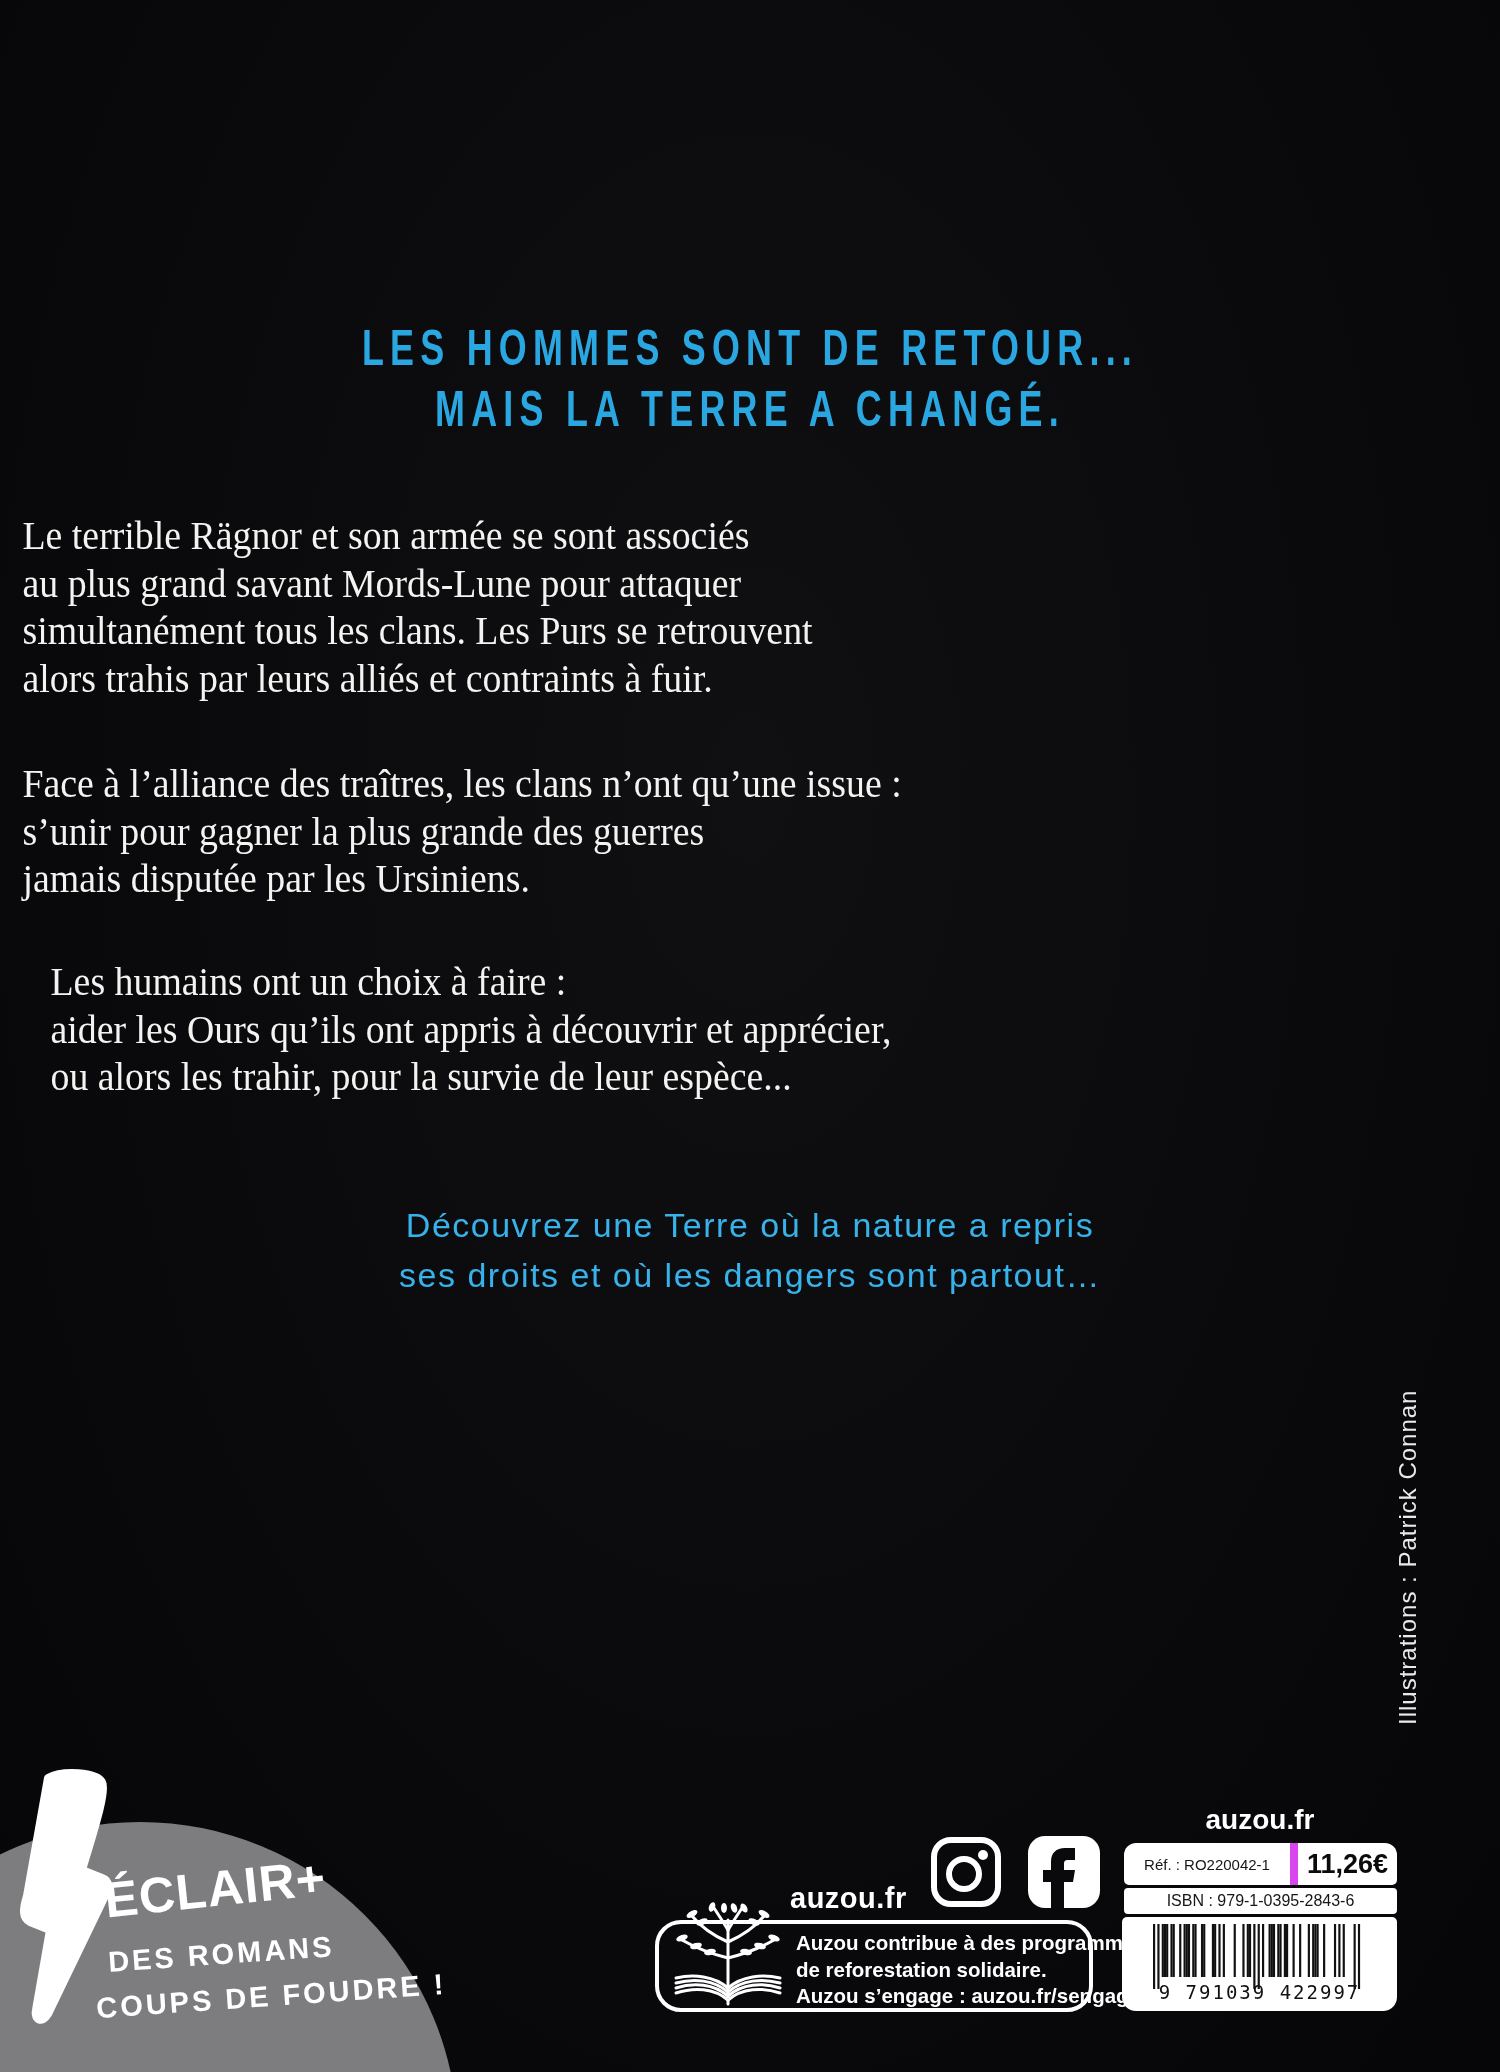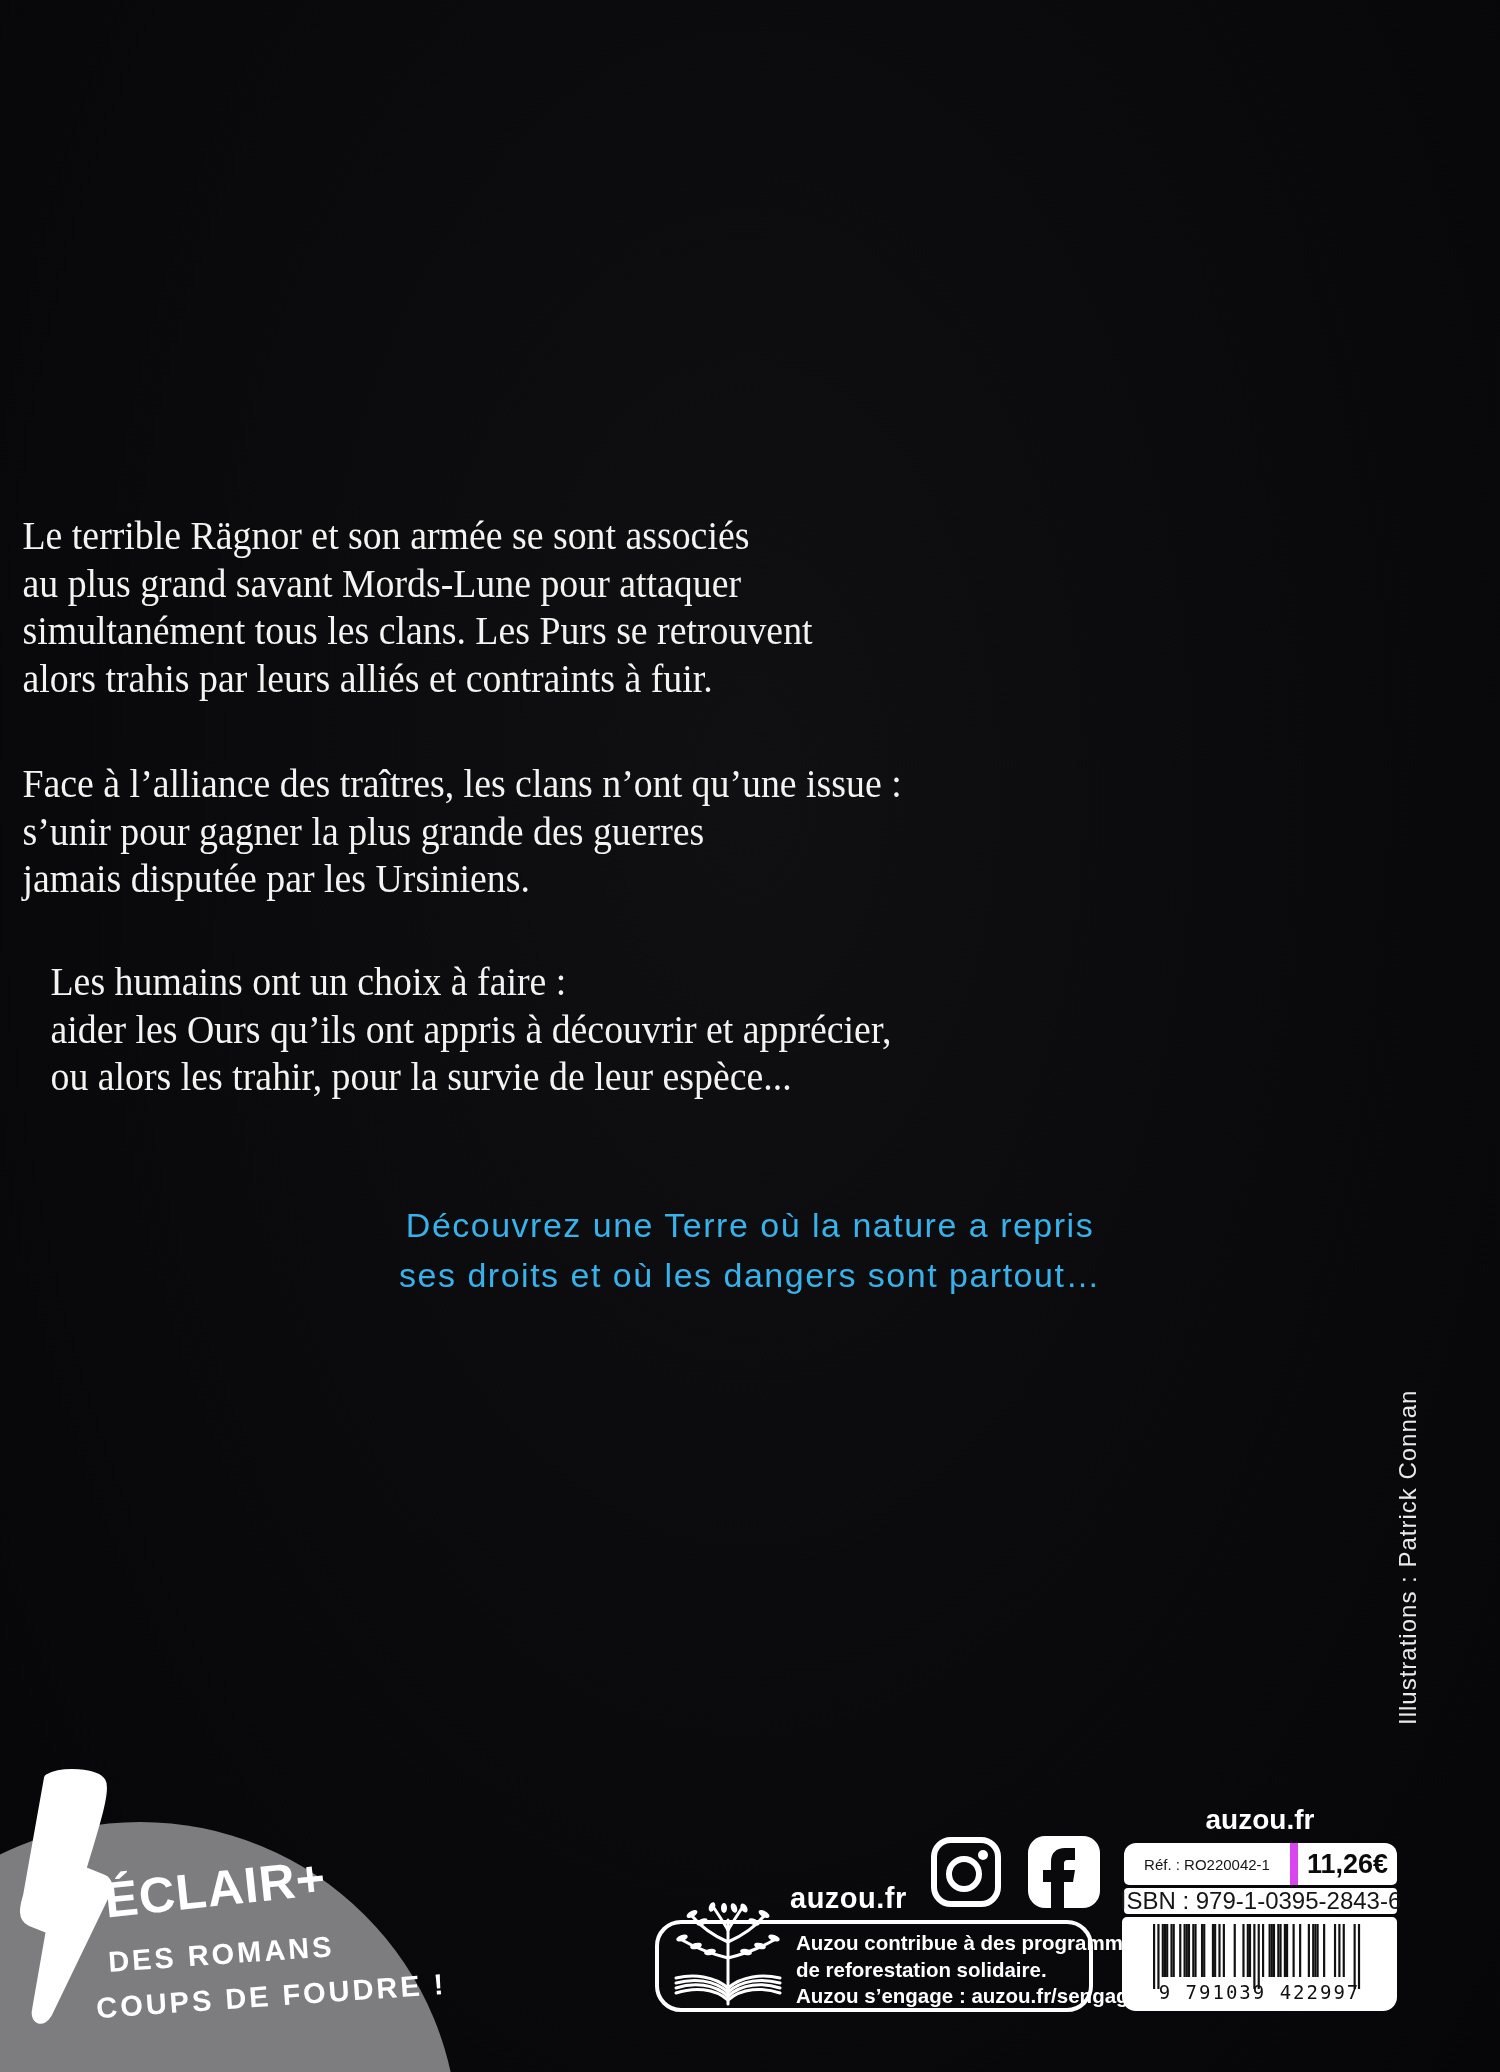--- a/index.html
+++ b/index.html
@@ -54,31 +54,35 @@
   .site-right{position:absolute;left:1190px;top:1804px;width:140px;text-align:center;
     color:#fff;font-weight:bold;font-size:28px;}
   .ref-row{position:absolute;left:1124px;top:1843px;width:273px;height:42px;
     background:#fff;border-radius:12px 12px 5px 5px;display:flex;overflow:hidden;}
   .ref-cell{width:174px;display:flex;align-items:center;justify-content:center;
     color:#161616;font-size:15px;border-right:8px solid #d946ef;box-sizing:border-box;white-space:nowrap;}
   .price-cell{flex:1;display:flex;align-items:center;justify-content:center;
     color:#0b0b0b;font-size:27px;font-weight:bold;white-space:nowrap;}
   .isbn-row{position:absolute;left:1124px;top:1888px;width:273px;height:26px;
     background:#fff;border-radius:4px;display:flex;align-items:center;justify-content:center;
-    color:#161616;font-size:24px;white-space:nowrap;}
+    color:#161616;font-size:16px;white-space:nowrap;}
   .barcode-box{position:absolute;left:1122px;top:1917px;width:275px;height:94px;
     background:#fff;border-radius:5px 5px 14px 14px;}
   .barcode-digits{position:absolute;left:0;top:64px;width:100%;text-align:center;
     color:#111;font-family:"DejaVu Sans Mono", monospace;font-size:19px;letter-spacing:2px;white-space:nowrap;}
 </style>
 </head>
 <body>
 
 <div id="page">
 
+  <div class="headline">
+    <div class="headline-line">LES HOMMES SONT DE RETOUR...</div>
+    <div class="headline-line">MAIS LA TERRE A CHANGÉ.</div>
+  </div>
 
   <div class="syn-p p1">
     <div class="syn-line">Le terrible Rägnor et son armée se sont associés</div>
     <div class="syn-line">au plus grand savant Mords-Lune pour attaquer</div>
     <div class="syn-line">simultanément tous les clans. Les Purs se retrouvent</div>
     <div class="syn-line">alors trahis par leurs alliés et contraints à fuir.</div>
   </div>
   <div class="syn-p p2">
     <div class="syn-line">Face à l’alliance des traîtres, les clans n’ont qu’une issue :</div>
     <div class="syn-line">s’unir pour gagner la plus grande des guerres</div>

